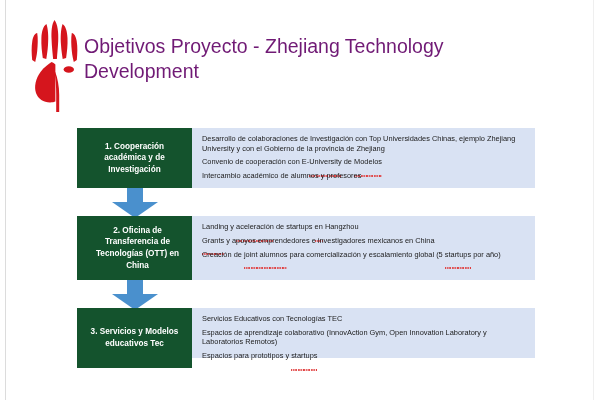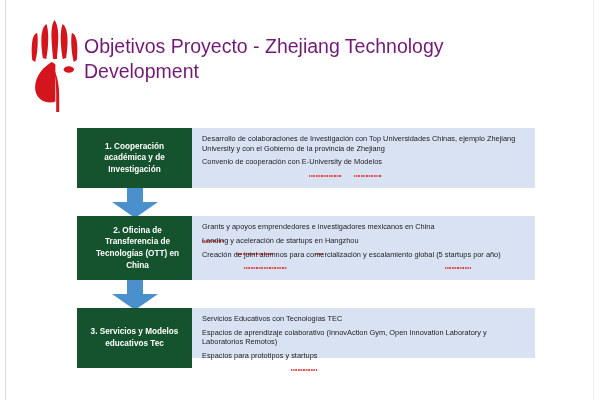--- a/index.html
+++ b/index.html
@@ -169,33 +169,34 @@
     </div>
 
     <div id="title">Objetivos Proyecto  - Zhejiang Technology Development</div>
   </div>
 
   <div class="row" style="top:128px;">
     <div class="row-label" style="height:60px;">1. Cooperación académica y de Investigación</div>
     <div class="row-panel" style="height:60px;">
       <div class="panel-line">Desarrollo de colaboraciones de Investigación con Top  Universidades Chinas, ejemplo Zhejiang University  y con el Gobierno de la provincia de Zhejiang</div>
       <div class="panel-line">Convenio de cooperación con E-<span class="sp">University</span> de <span class="sp">Modelos</span></div>
+      <div class="panel-line">Intercambio académico de alumnos y   profesores</div>
     </div>
   </div>
 
   <div class="arrow" style="top:188px;">
     <div class="stem"></div>
     <div class="head"></div>
   </div>
 
   <div class="row" style="top:216px;">
     <div class="row-label" style="height:64px;padding-left:12px;">2. Oficina de Transferencia de Tecnologías (OTT)  en China</div>
     <div class="row-panel" style="height:64px;">
+      <div class="panel-line">Landing y <span class="sp">aceleración</span> de startups <span class="sp">en</span> Hangzhou</div>
       <div class="panel-line"><span class="sp">Grants</span> y apoyos emprendedores e investigadores mexicanos en China</div>
-      <div class="panel-line">Landing y <span class="sp">aceleración</span> de startups <span class="sp">en</span> Hangzhou</div>
       <div class="panel-line">Creación de <span class="sp">joint alumnos</span> para comercialización y escalamiento global  (5 <span class="sp">startups</span> por año)</div>
     </div>
   </div>
 
   <div class="arrow" style="top:280px;">
     <div class="stem"></div>
     <div class="head"></div>
   </div>
 
   <div class="row" style="top:308px;">

